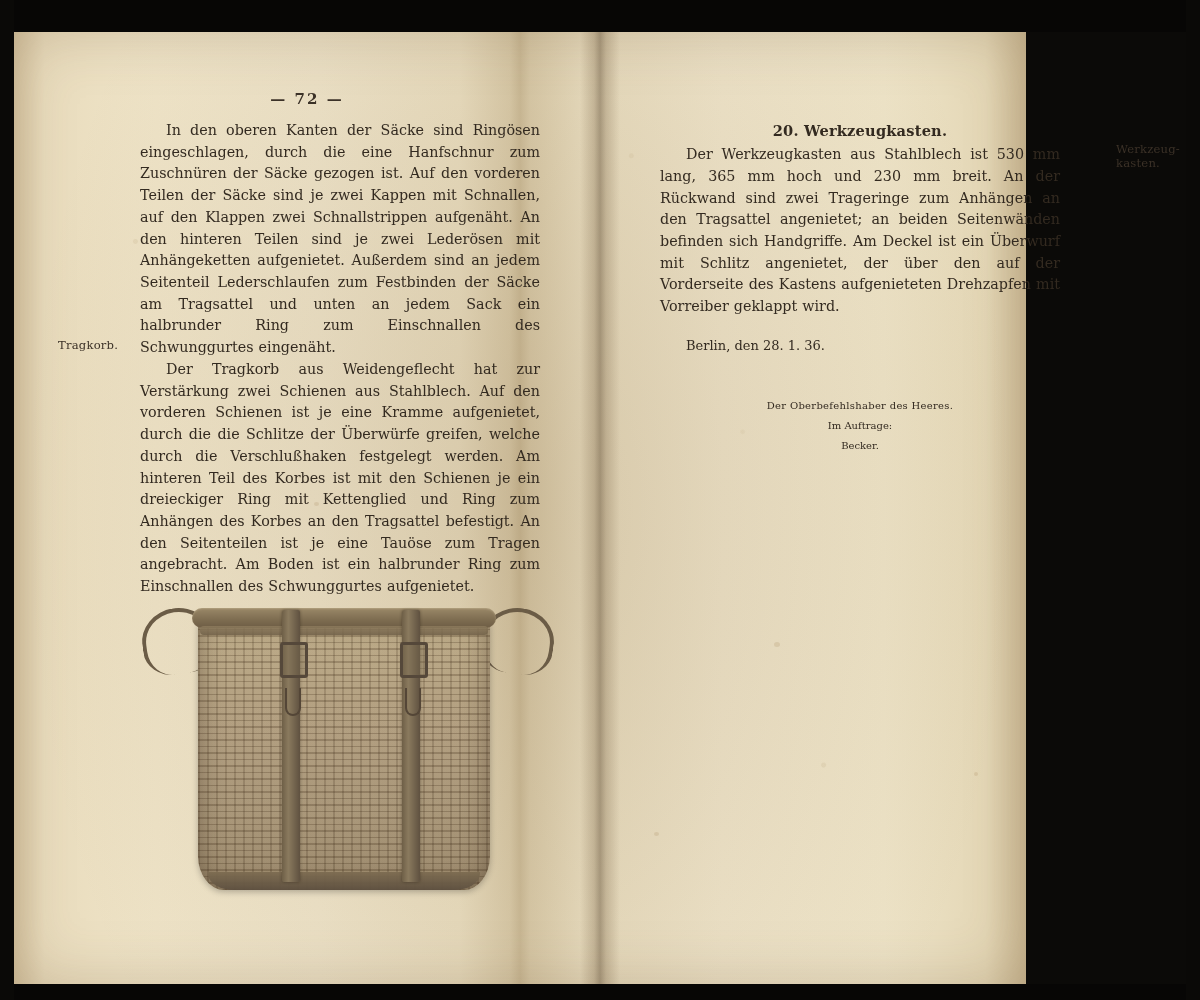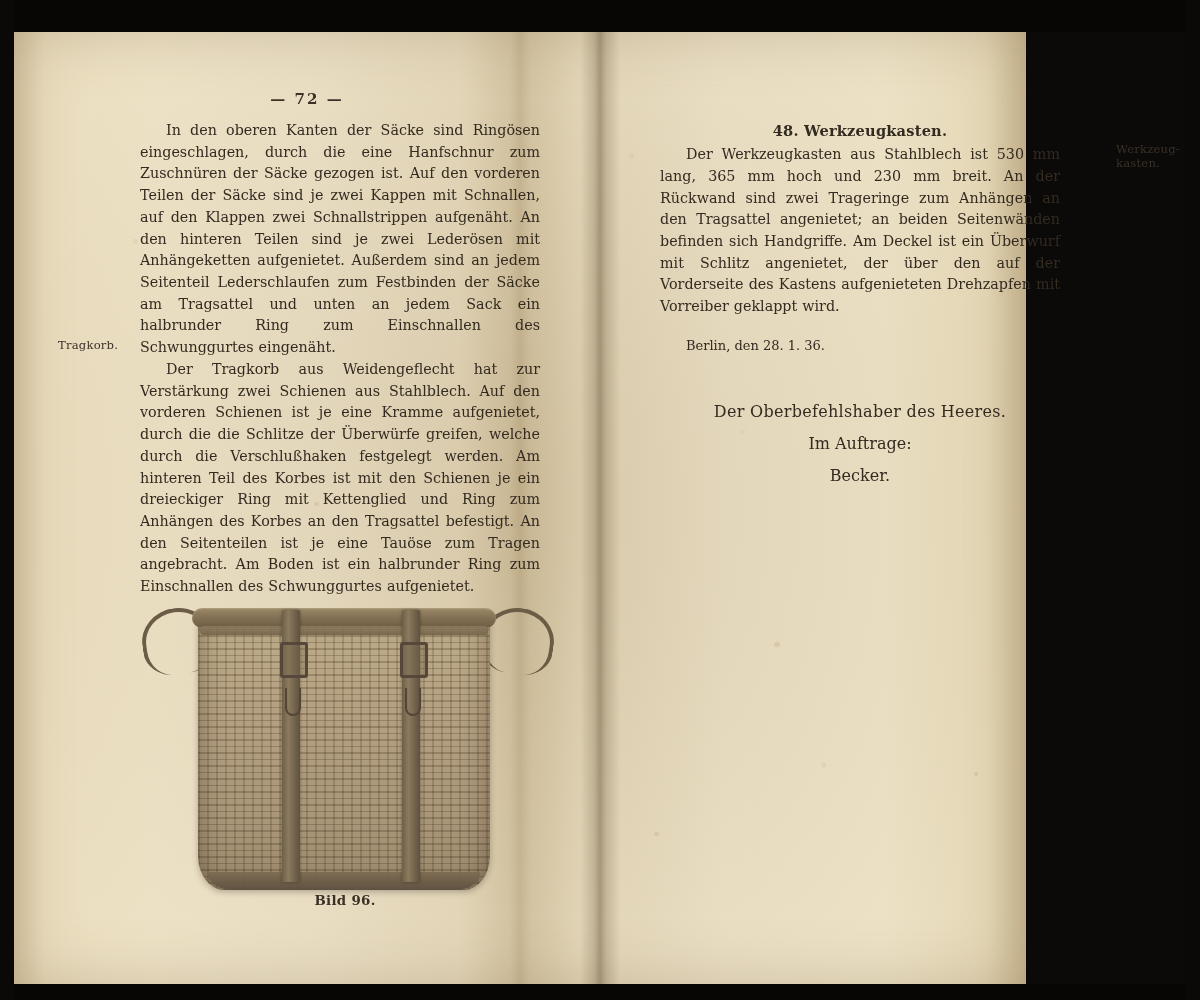--- a/index.html
+++ b/index.html
@@ -137,21 +137,21 @@
   #marg-wkasten  { right: 8px; top: 110px; width: 62px; text-align: left; }
 
   .date-line {
     margin-top: 18px;
     text-indent: 26px;
     font-size: 13px;
   }
   .sig-block {
     margin-top: 40px;
     text-align: center;
-    font-size: 16px;
+    font-size: 10px;
     line-height: 2.0;
   }
   .sig-block .l1 { letter-spacing: 0.3px; }
 
   
   #figure {
     position: absolute;
     left: 96px;
     top: 548px;
     width: 470px;
@@ -324,32 +324,31 @@
           <div class="basket-rim"></div>
           <div class="basket-rim2"></div>
           <div class="basket-base"></div>
           <div class="strap" id="strap-a"></div>
           <div class="strap" id="strap-b"></div>
           <div class="strap-buckle" id="buckle-a"></div>
           <div class="strap-buckle" id="buckle-b"></div>
           <div class="hook" id="hook-a"></div>
           <div class="hook" id="hook-b"></div>
         </div>
-        <div class="fig-caption">Bild 96.</div>
       </div>
 
     </div>
 
     <div class="page" id="page-right">
 
 
       <div class="marginal" id="marg-wkasten"><span>Werkzeug-</span><br><span>kasten.</span></div>
 
       <div class="col" id="right-col">
-        <p class="sec-head">48. Werkzeugkasten.</p>
+        <p class="sec-head">20. Werkzeugkasten.</p>
 
         <p class="para">Der Werkzeugkasten aus Stahlblech ist 530 mm lang, 365 mm hoch und 230 mm breit. An der Rückwand sind zwei Trageringe zum Anhängen an den Tragsattel angenietet; an beiden Seitenwänden befinden sich Handgriffe. Am Deckel ist ein Überwurf mit Schlitz angenietet, der über den auf der Vorderseite des Kastens aufgenieteten Drehzapfen mit Vorreiber geklappt wird.</p>
 
         <p class="date-line">Berlin, den 28. 1. 36.</p>
 
         <div class="sig-block">
           <div class="l1">Der Oberbefehlshaber des Heeres.</div>
           <div>Im Auftrage:</div>
           <div>Becker.</div>
         </div>

